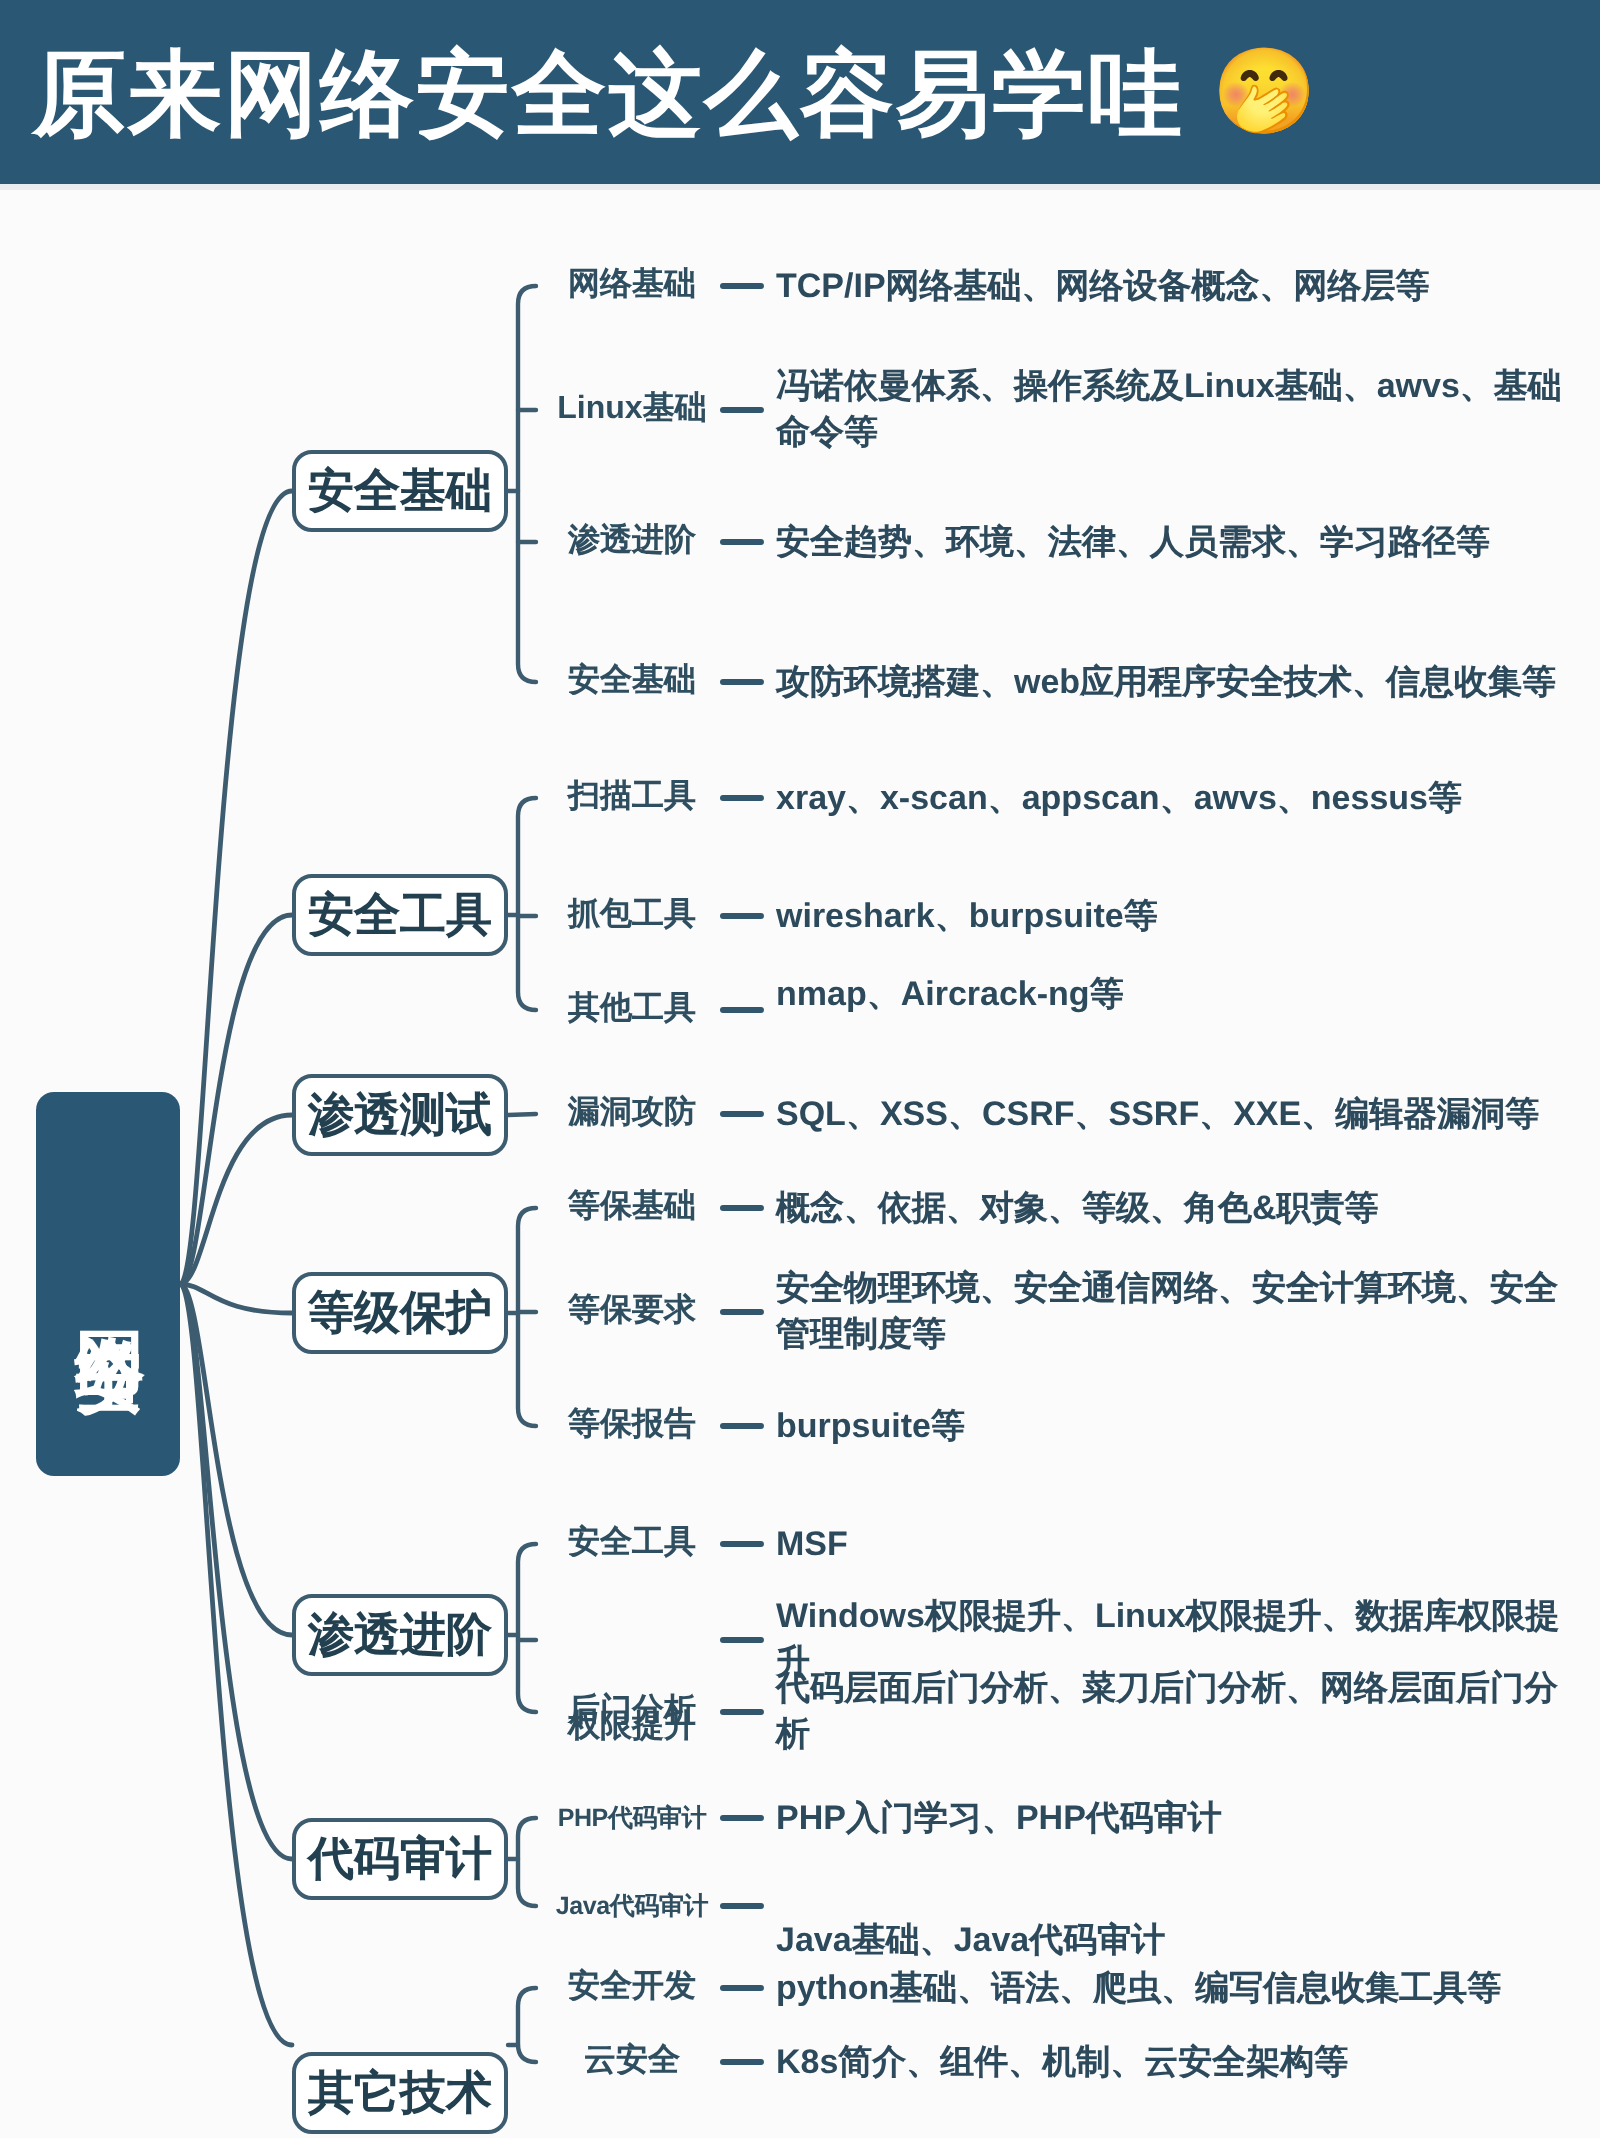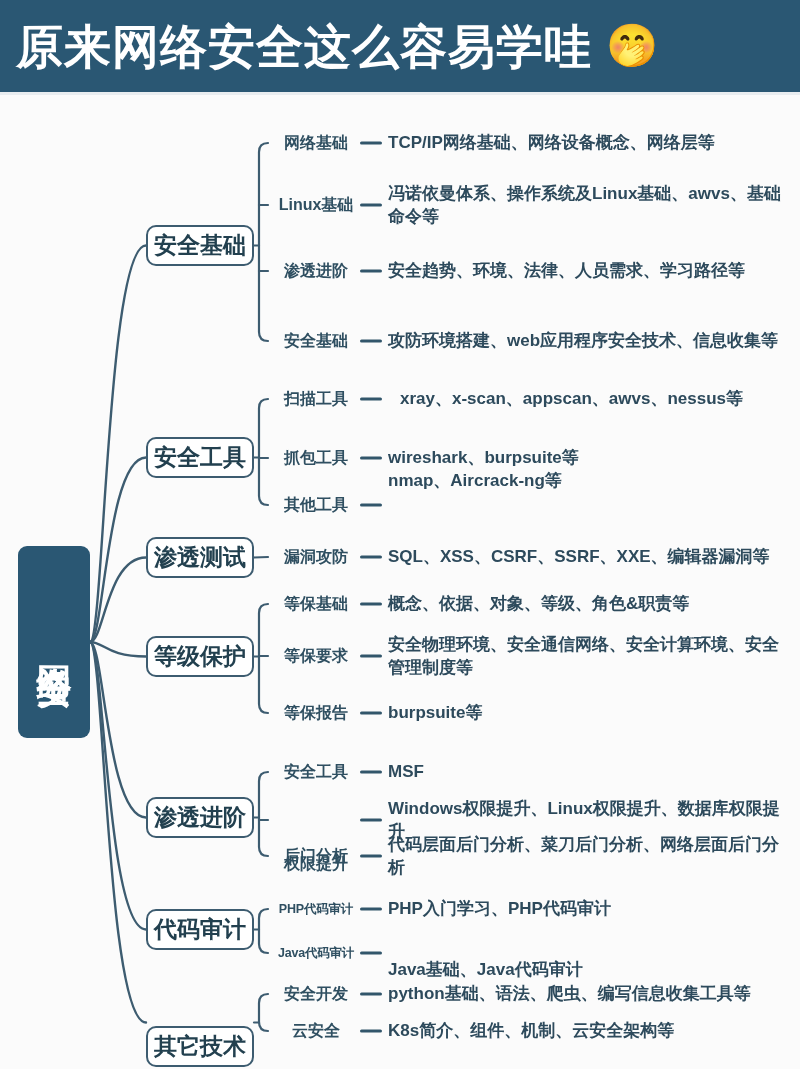--- a/index.html
+++ b/index.html
@@ -186,27 +186,27 @@
       <div class="dash" style="top: 271px;"></div>
       <div class="detail" style="top: 271px;">安全趋势、环境、法律、人员需求、学习路径等</div>
       <div class="sub-label" style="top: 341px;">安全基础</div>
       <div class="dash" style="top: 341px;"></div>
       <div class="detail" style="top: 341px;">攻防环境搭建、web应用程序安全技术、信息收集等</div>
       <div class="branch-box" style="top: 437px;">
         <span>安全工具</span>
       </div>
       <div class="sub-label" style="top: 399px;">扫描工具</div>
       <div class="dash" style="top: 399px;"></div>
-      <div class="detail" style="top: 399px; margin-left: 12px;">xray、x-scan、appscan、awvs、nessus等</div>
+      <div class="detail" style="top: 399px;">xray、x-scan、appscan、awvs、nessus等</div>
       <div class="sub-label" style="top: 458px;">抓包工具</div>
       <div class="dash" style="top: 458px;"></div>
       <div class="detail" style="top: 458px;">wireshark、burpsuite等</div>
       <div class="sub-label" style="top: 505px;">其他工具</div>
       <div class="dash" style="top: 505px;"></div>
-      <div class="detail" style="top: 481px;">nmap、Aircrack-ng等</div>
+      <div class="detail" style="top: 497px;">nmap、Aircrack-ng等</div>
       <div class="branch-box" style="top: 537px;">
         <span>渗透测试</span>
       </div>
       <div class="sub-label" style="top: 557px;">漏洞攻防</div>
       <div class="dash" style="top: 557px;"></div>
       <div class="detail" style="top: 557px;">SQL、XSS、CSRF、SSRF、XXE、编辑器漏洞等</div>
       <div class="branch-box" style="top: 636px;">
         <span>等级保护</span>
       </div>
       <div class="sub-label" style="top: 604px;">等保基础</div>

